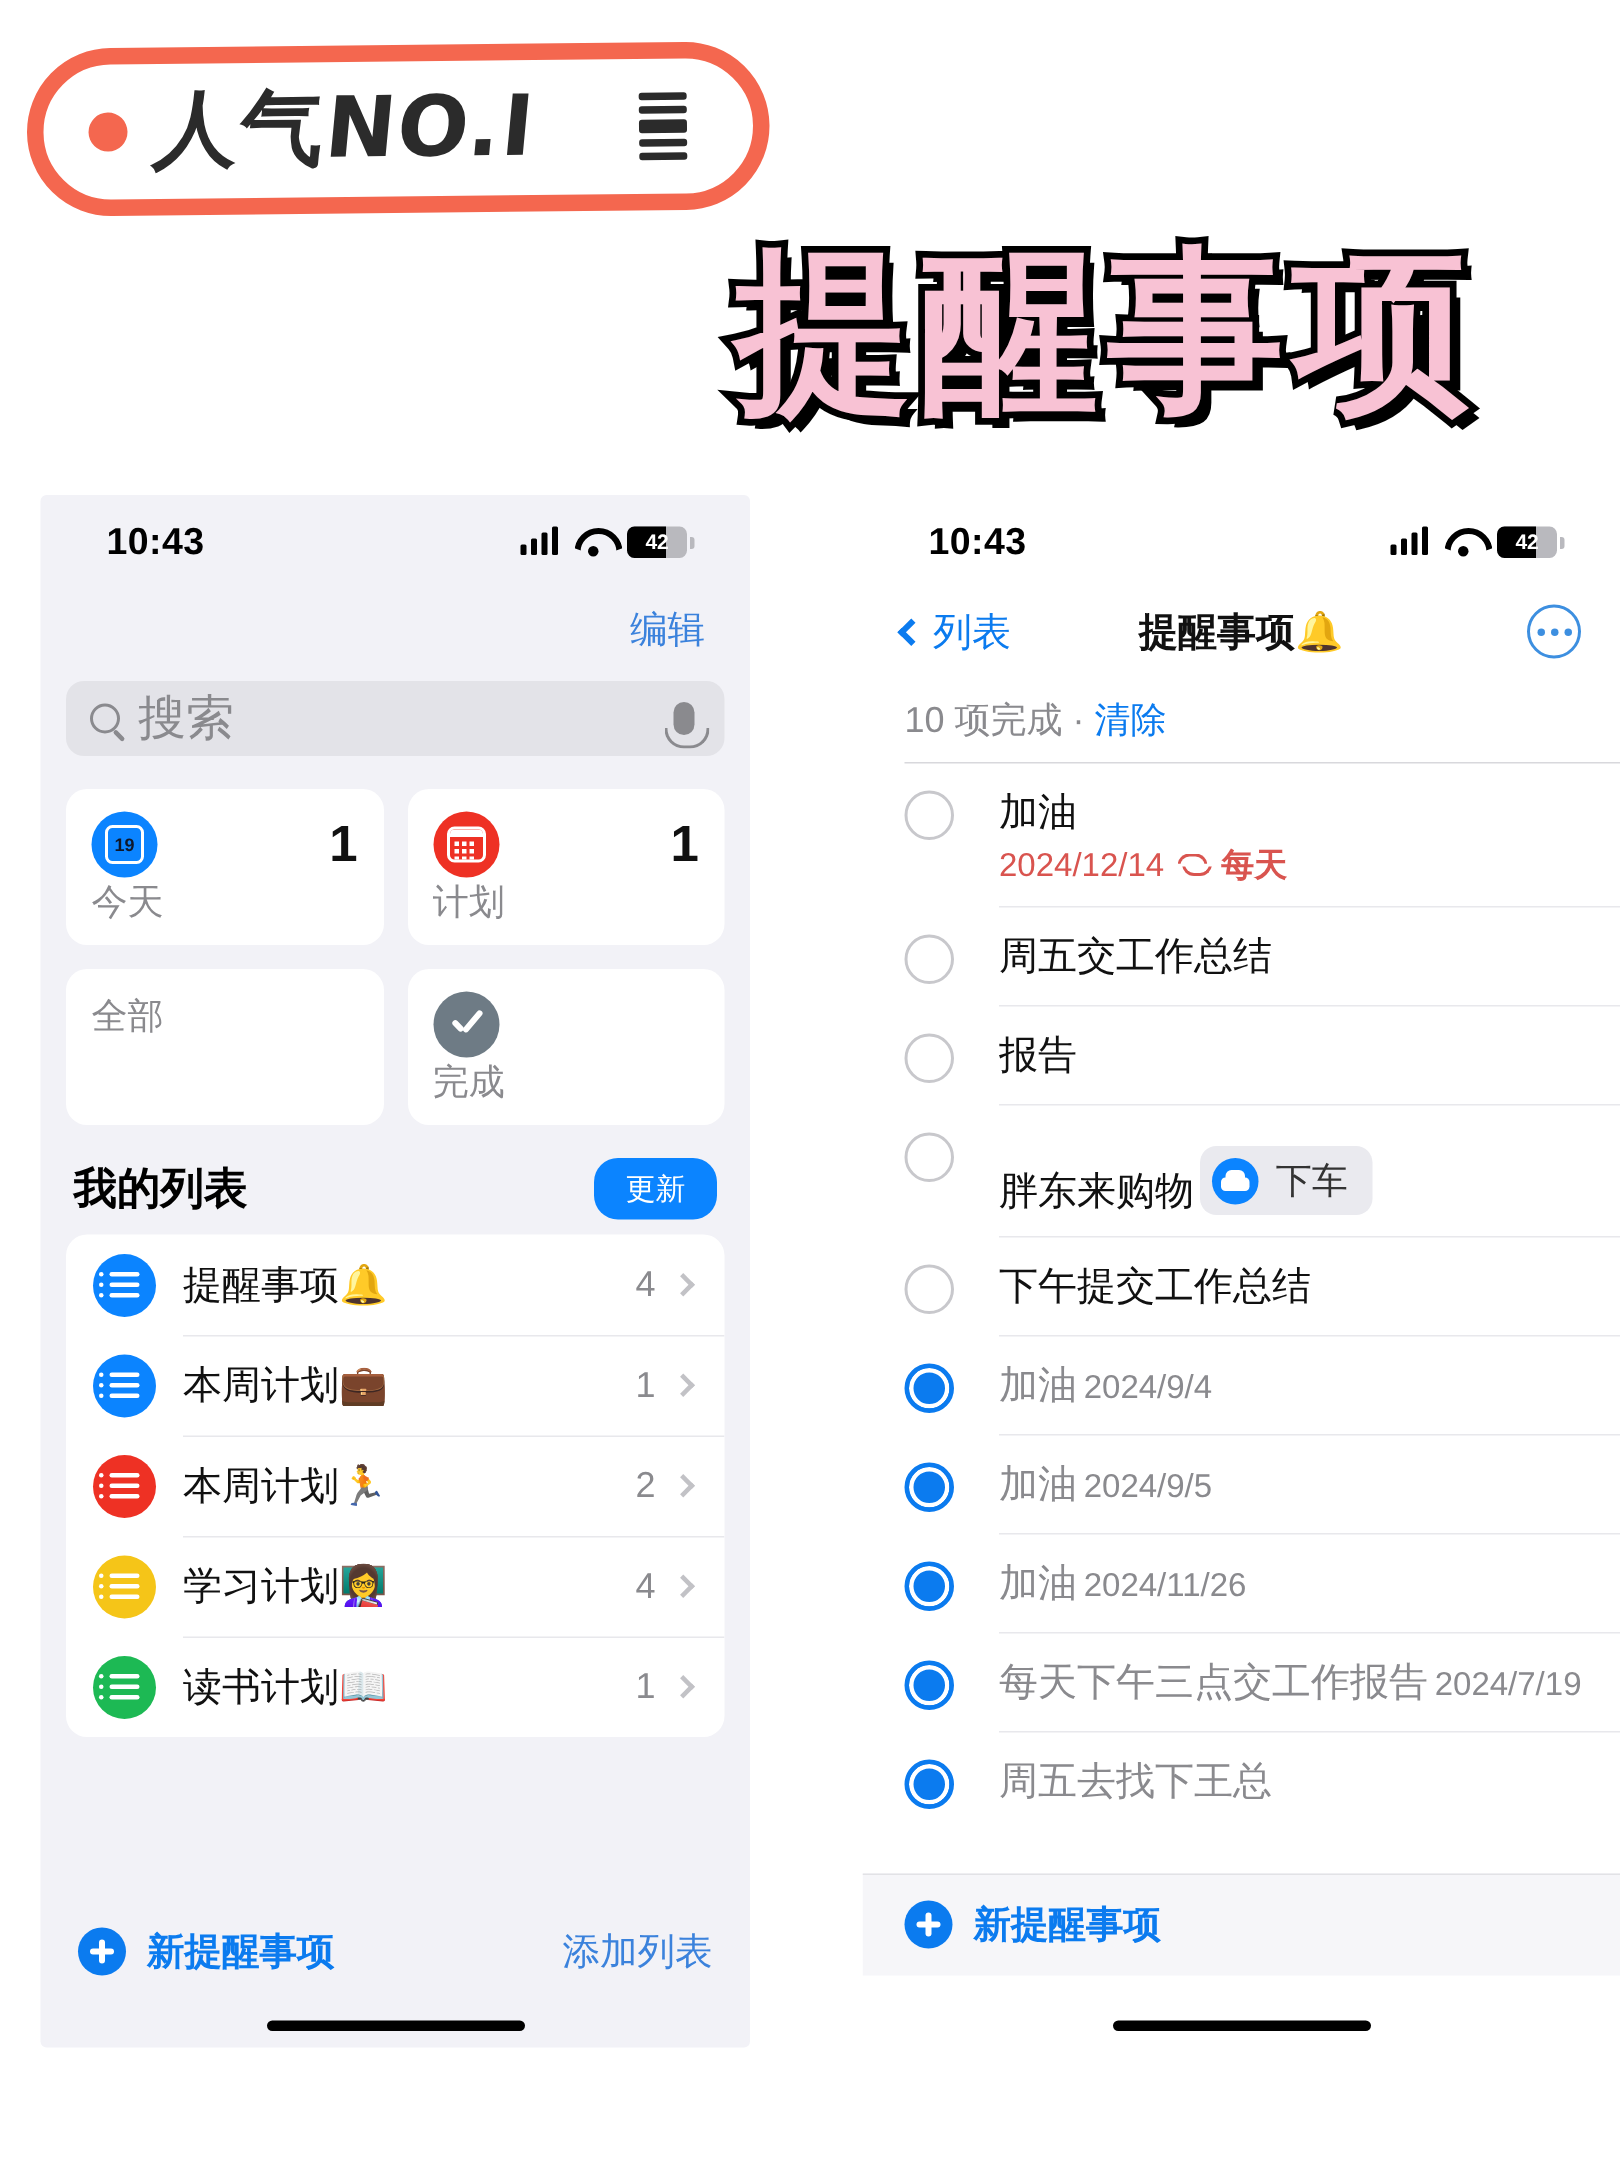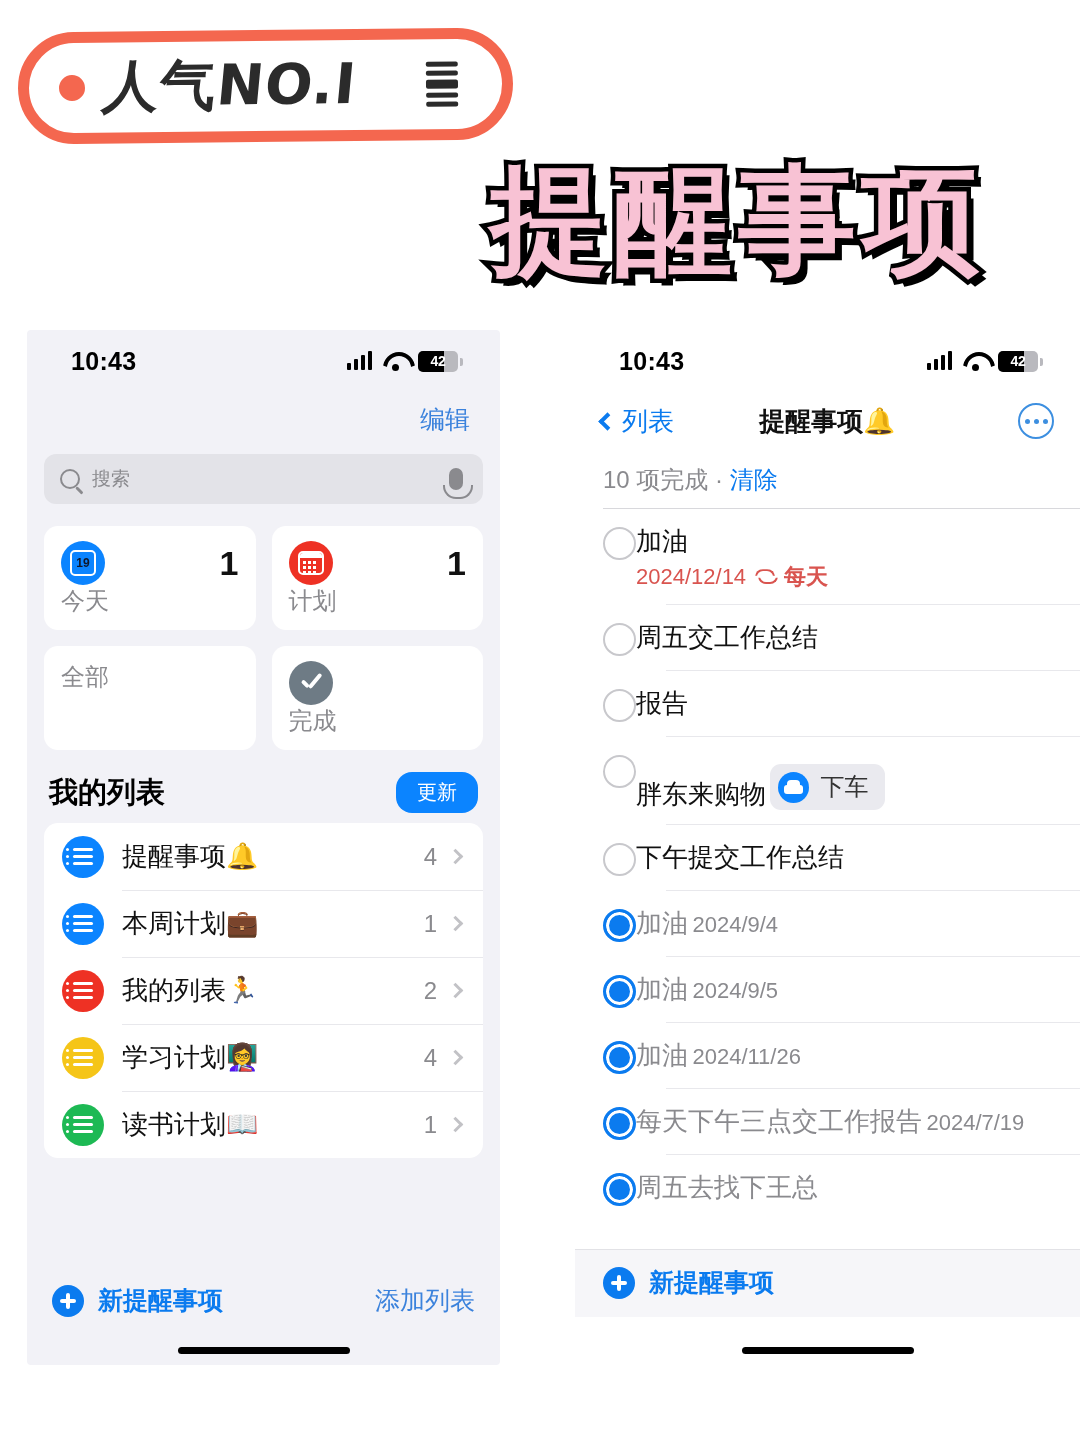--- a/index.html
+++ b/index.html
@@ -102,21 +102,21 @@
   
   .edit-row { height:54px; display:flex; align-items:center; justify-content:flex-end; padding:0 30px; }
   .edit-link { font-size:25px; color:#3B82DC; }
   .search-wrap { padding:8px 17px 0 17px; }
   .search-bar {
     height:50px; background:#E3E3E8; border-radius:12px;
     display:flex; align-items:center; padding:0 16px; gap:12px;
   }
   .search-ico { width:20px;height:20px;border:2.5px solid #8A8A8E;border-radius:50%;position:relative;flex:none; }
   .search-ico::after{content:"";position:absolute;right:-6px;bottom:-4px;width:9px;height:2.5px;background:#8A8A8E;transform:rotate(45deg);border-radius:2px;}
-  .search-ph { font-size:19px; color:#8A8A8E; flex:1; }
+  .search-ph { font-size:32px; color:#8A8A8E; flex:1; }
   .mic { width:14px;height:22px;border-radius:7px;background:#8A8A8E;position:relative;flex:none;margin-right:4px;}
   .mic::after{content:"";position:absolute;left:-6px;bottom:-9px;width:26px;height:12px;border:2.5px solid #8A8A8E;border-top:none;border-radius:0 0 13px 13px;}
 
   .grid { display:grid; grid-template-columns:1fr 1fr; gap:16px; padding:22px 17px 0 17px; }
   .smart-card {
     background:#fff; border-radius:14px; padding:15px 17px 14px 17px; height:104px;
     display:flex; flex-direction:column; justify-content:space-between;
   }
   .sc-top { display:flex; align-items:center; justify-content:space-between; }
   .sc-icon { width:44px;height:44px;border-radius:50%;display:flex;align-items:center;justify-content:center;flex:none; }
@@ -189,21 +189,21 @@
   .rem-item { display:flex; padding:17px 0 14px 0; position:relative; }
   .rem-item::before {
     content:""; position:absolute; left:63px; right:0; top:0; height:1px; background:#E8E8EC;
   }
   .rem-item.first::before { background:#D8D8DC; left:0; }
   .circle { width:33px;height:33px;border-radius:50%;border:2.5px solid #C8C8CC;flex:none;margin-top:2px; }
   .circle.done {
     border:3px solid #0B7BEF; background:#0B7BEF;
     box-shadow:inset 0 0 0 3px #fff;
   }
-  .rem-body { flex:1; padding-right:14px; }
+  .rem-body { margin-left:30px; flex:1; padding-right:14px; }
   .rem-title { font-size:26px; color:#111; line-height:1.25; }
   .rem-item.done-item .rem-title { color:#8A8A8E; }
   .rem-sub { font-size:22px; color:#8A8A8E; margin-top:5px; line-height:1.25; }
   .rem-sub.overdue { color:#D9544F; display:flex; align-items:center; gap:9px; }
   .repeat-ico { position:relative; width:20px;height:16px;flex:none; }
   .repeat-ico::before{
     content:"";position:absolute;left:0;top:1px;width:16px;height:9px;
     border:2.5px solid #D9544F;border-bottom:none;border-radius:8px 8px 0 0;
     clip-path:polygon(0 0,100% 0,100% 60%,0 60%);
   }
@@ -354,21 +354,21 @@
         <span class="lr-label">本周计划💼</span>
         <span class="lr-count">1</span>
         <span class="chev"></span>
       </div>
       <div class="list-row">
         <span class="lr-icon" style="background:#EE3124">
             <i></i>
             <i></i>
             <i></i>
           </span>
-        <span class="lr-label">我的列表🏃</span>
+        <span class="lr-label">本周计划🏃</span>
         <span class="lr-count">2</span>
         <span class="chev"></span>
       </div>
       <div class="list-row">
         <span class="lr-icon" style="background:#F5C518">
             <i></i>
             <i></i>
             <i></i>
           </span>
         <span class="lr-label">学习计划👩‍🏫</span>

